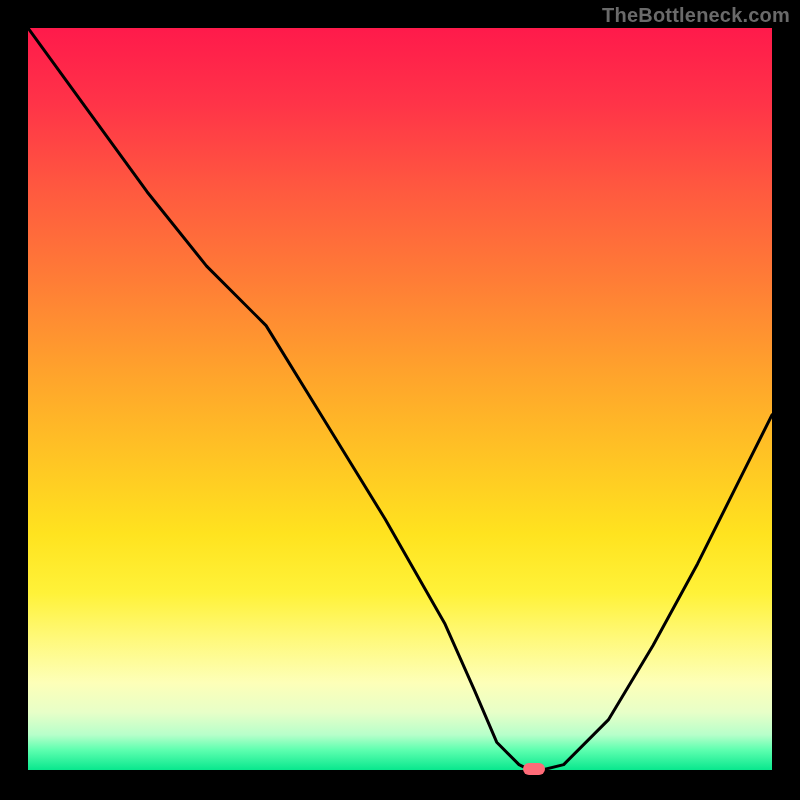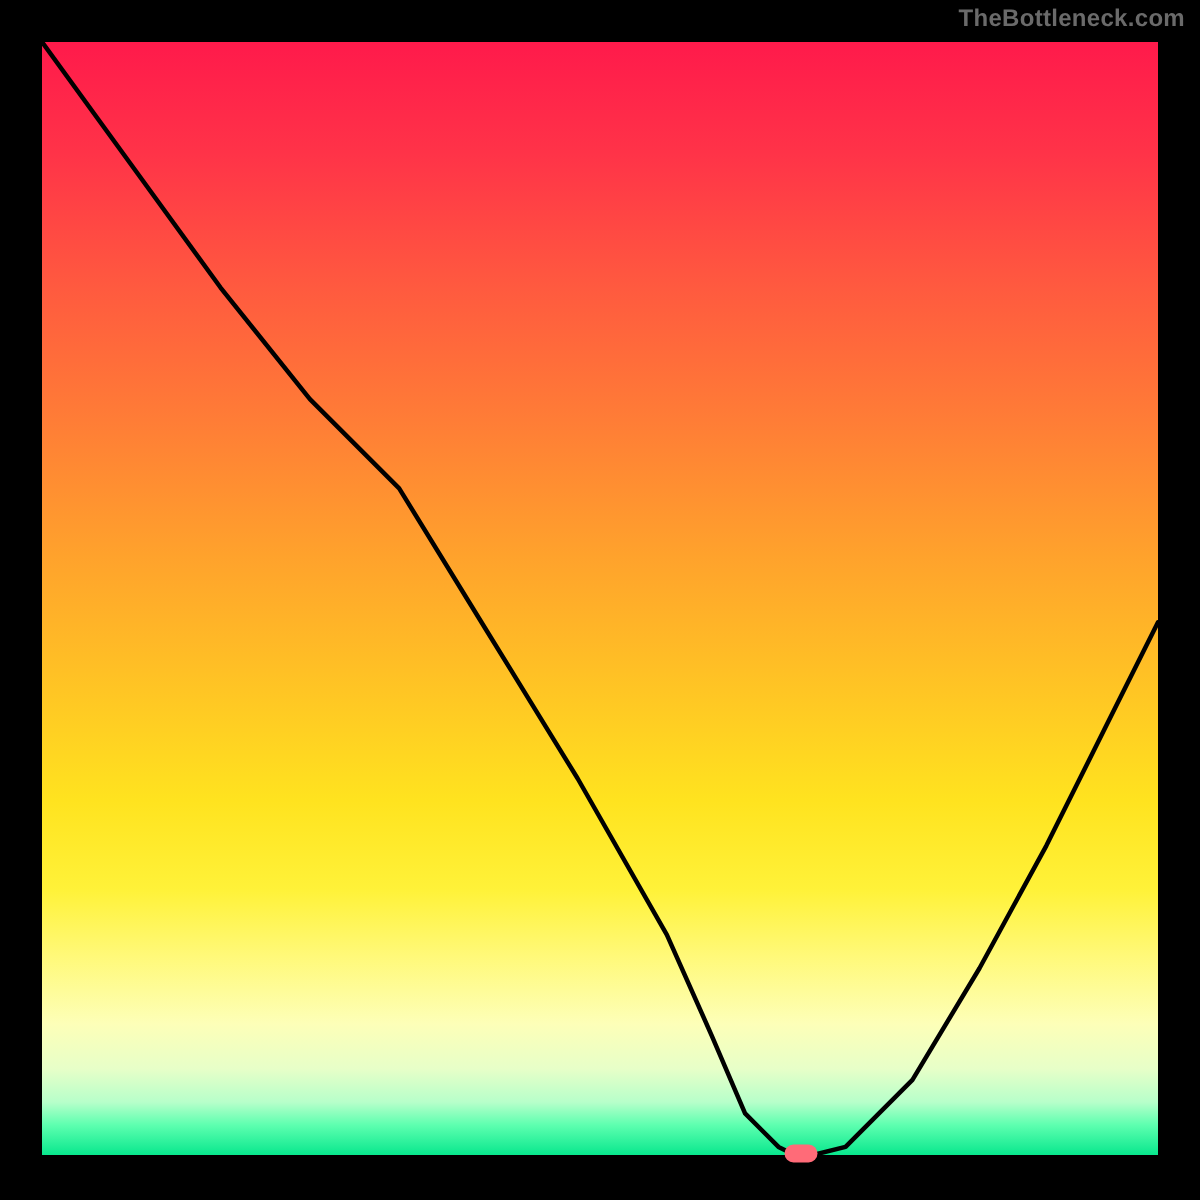--- a/index.html
+++ b/index.html
@@ -15,21 +15,21 @@
     position: relative;
     width: 800px;
     height: 800px;
     background: #000;
   }
   .watermark {
     position: absolute;
     top: 4px;
     right: 10px;
     color: #6a6a6a;
-    font-size: 16px;
+    font-size: 20px;
     font-weight: 600;
     letter-spacing: 0.2px;
     z-index: 5;
   }
   .plot-area {
     position: absolute;
     left: 28px;
     top: 28px;
     width: 744px;
     height: 744px;

